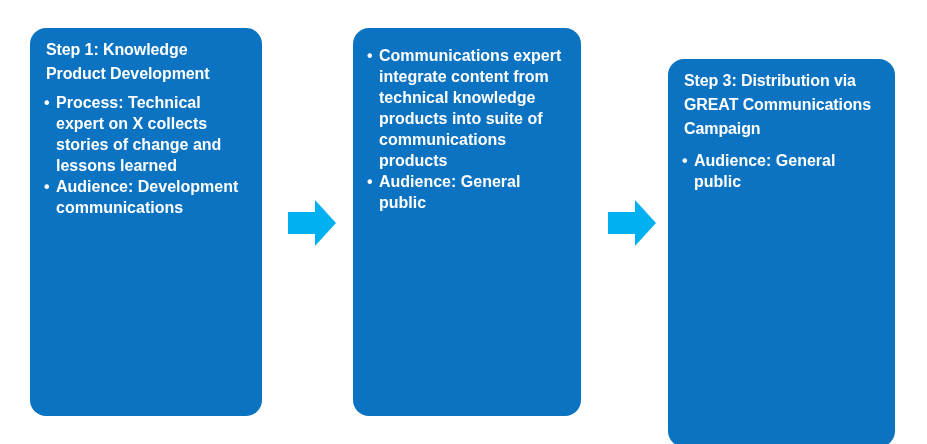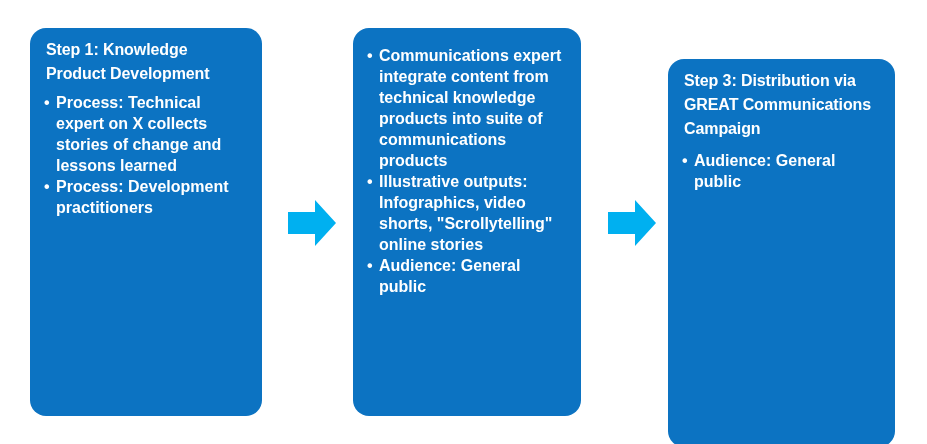--- a/index.html
+++ b/index.html
@@ -86,34 +86,33 @@
 </style>
 </head>
 <body>
 
 <div class="diagram">
 
   <div class="step-box" id="box-1">
     <div class="step-title">Step 1: Knowledge Product Development</div>
     <ul class="bullet-list">
       <li class="bullet-item">Process: Technical expert on X collects stories of change and lessons learned</li>
-      <li class="bullet-item">Process: Development practitioners</li>
+      <li class="bullet-item">Audience: Development communications</li>
     </ul>
   </div>
 
   <div class="arrow" id="arrow-1">
     <svg viewBox="0 0 48 46" xmlns="http://www.w3.org/2000/svg" aria-hidden="true">
       <polygon points="0,12 27,12 27,0 48,23 27,46 27,34 0,34" fill="#00b0f0"></polygon>
     </svg>
   </div>
 
   <div class="step-box" id="box-2">
     <ul class="bullet-list">
       <li class="bullet-item">Communications expert integrate content from technical knowledge products into suite of communications products</li>
-      <li class="bullet-item">Illustrative outputs: Infographics, video shorts, "Scrollytelling" online stories</li>
       <li class="bullet-item">Audience: General public</li>
     </ul>
   </div>
 
   <div class="arrow" id="arrow-2">
     <svg viewBox="0 0 48 46" xmlns="http://www.w3.org/2000/svg" aria-hidden="true">
       <polygon points="0,12 27,12 27,0 48,23 27,46 27,34 0,34" fill="#00b0f0"></polygon>
     </svg>
   </div>
 

